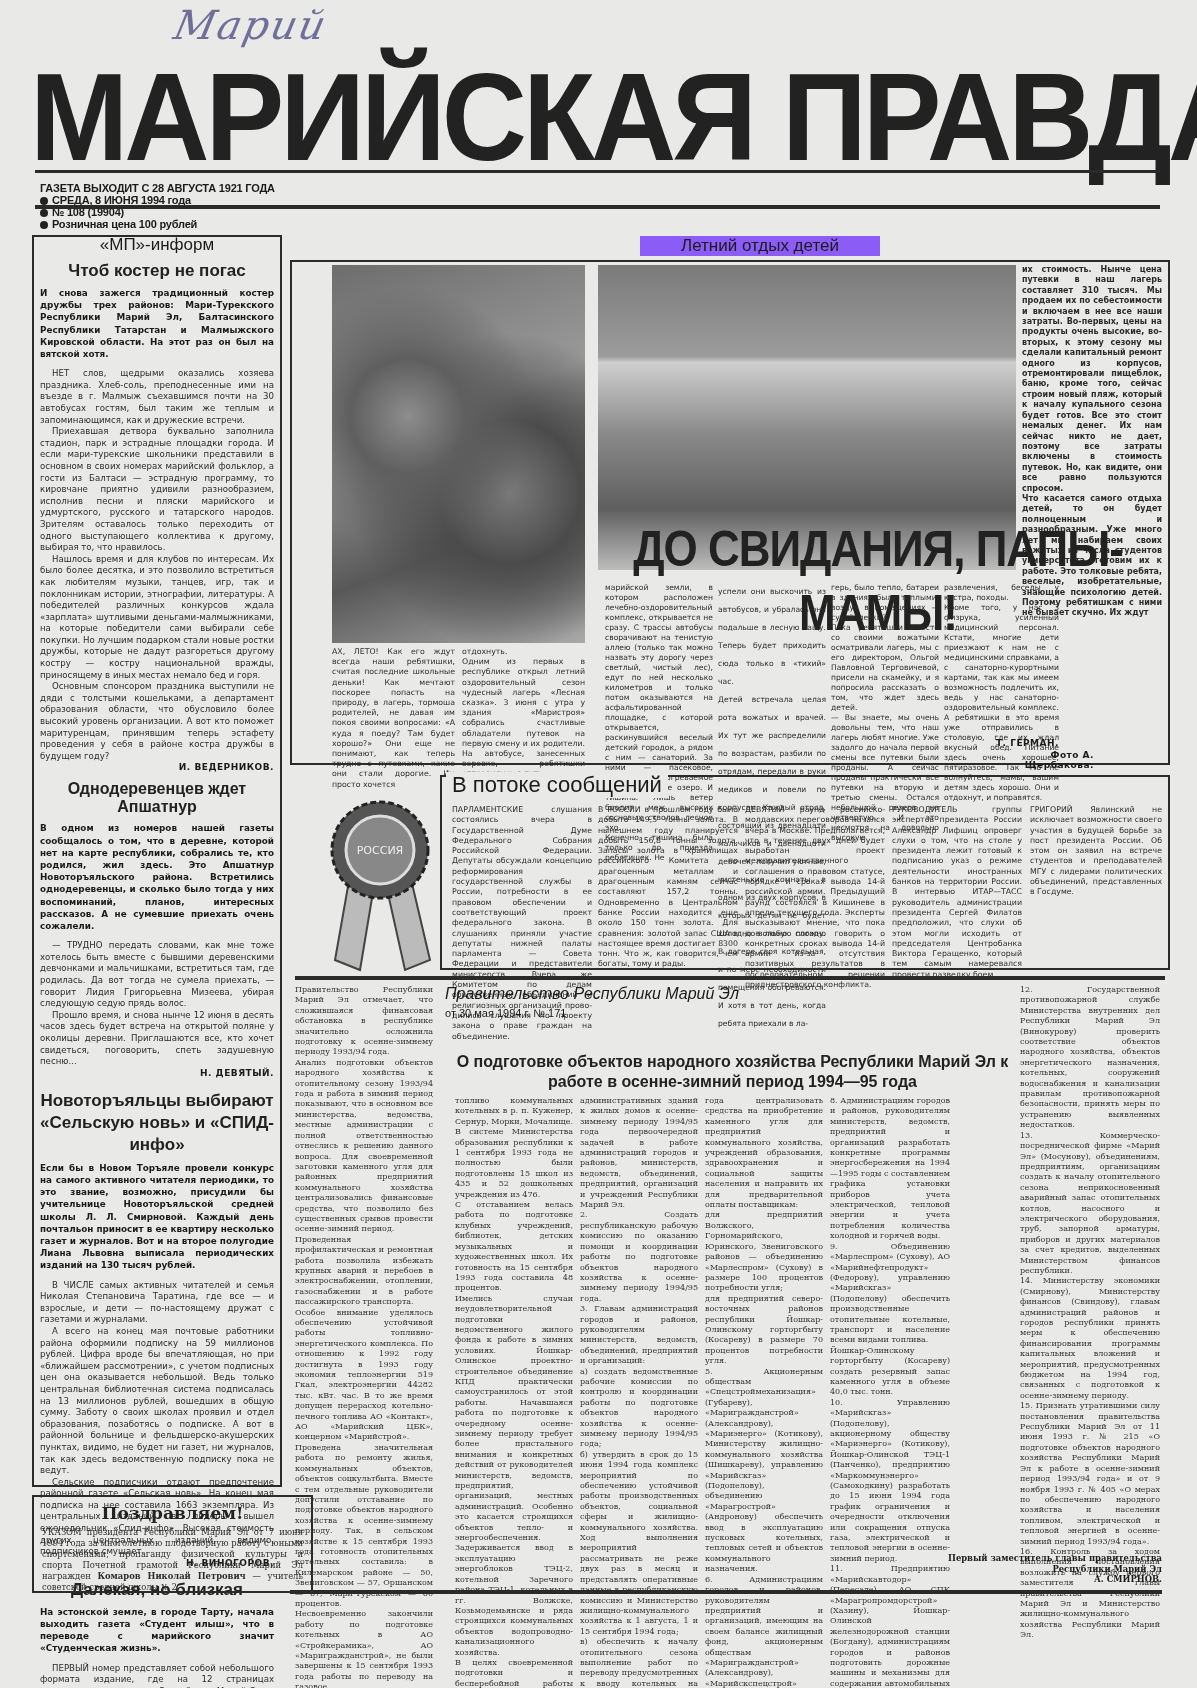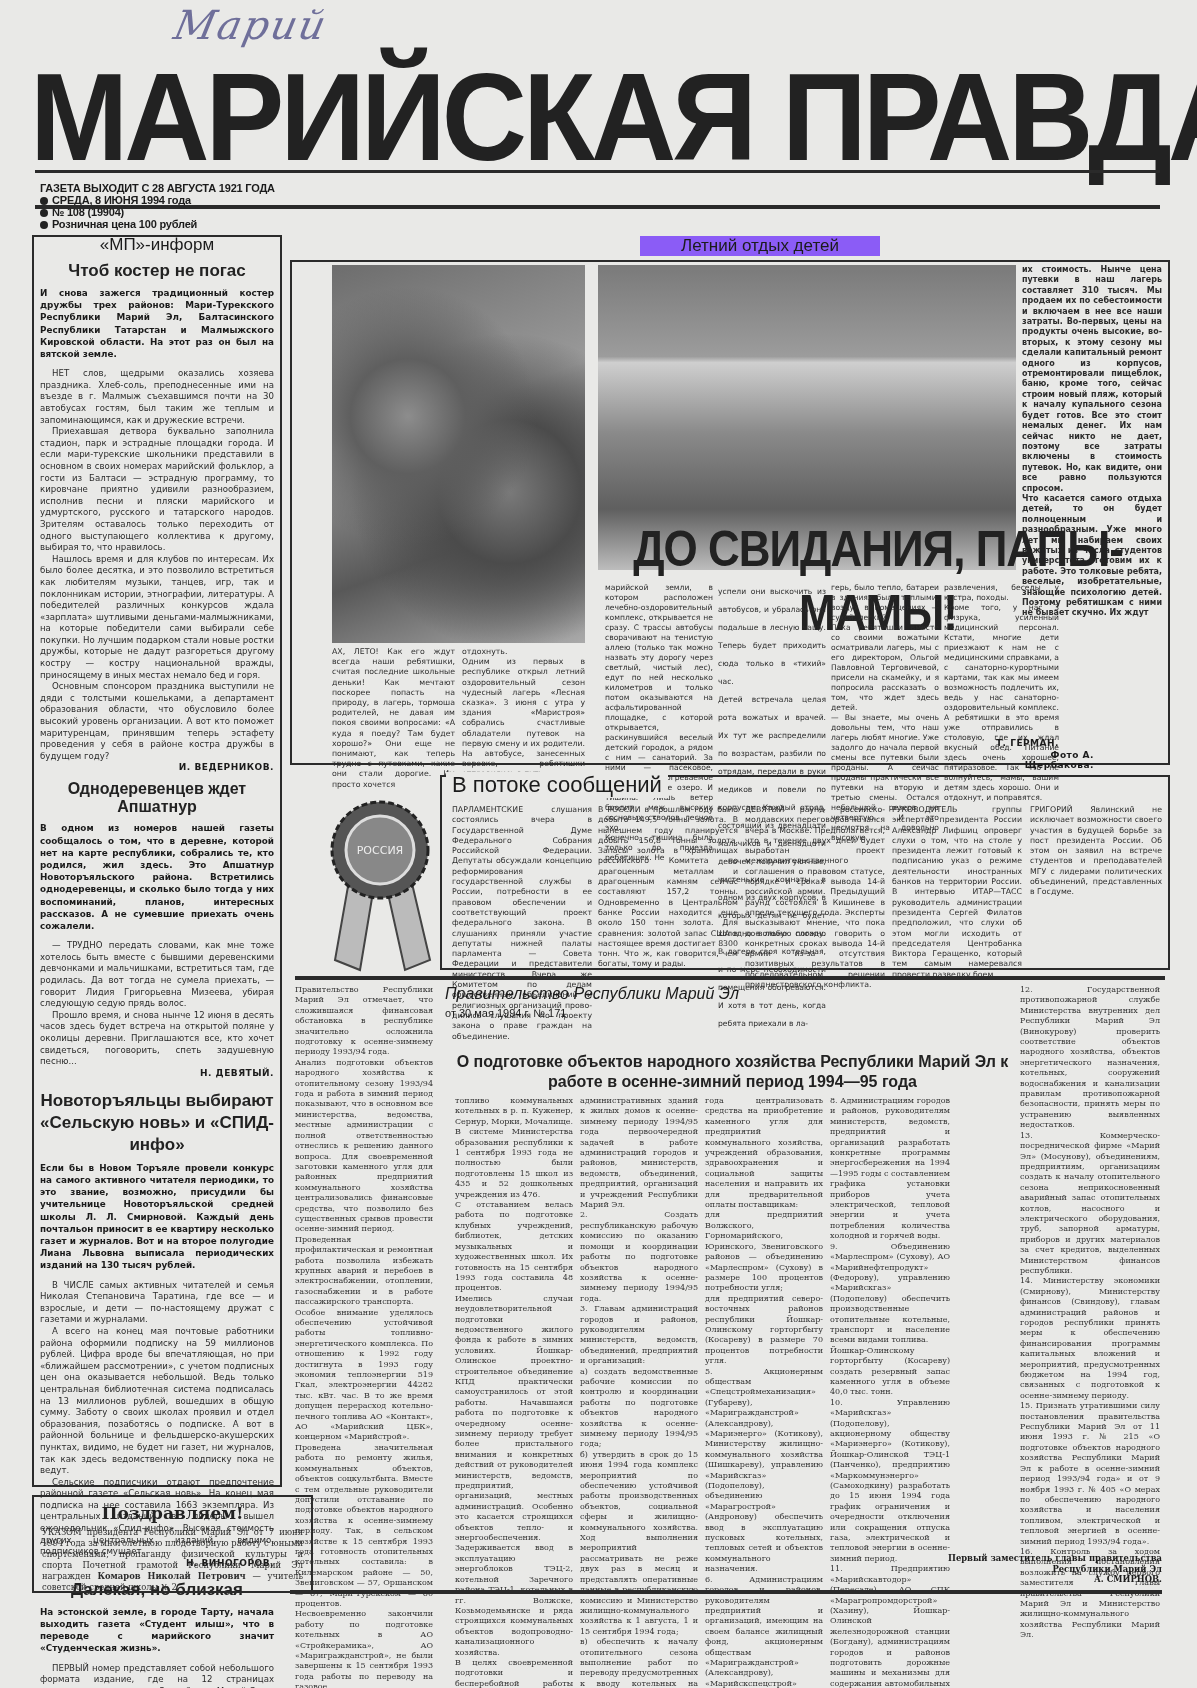--- a/index.html
+++ b/index.html
@@ -37,21 +37,21 @@
   <span><span class="dot"></span><span>№ 108 (19904)</span></span>
   <span><span class="dot"></span><span>Розничная цена 100 рублей</span></span>
 </div>
 <div class="abs rule" style="left:35px;top:205px;width:1125px;height:4px;"></div>
 
 <div class="abs box" style="left:32px;top:235px;width:250px;height:1252px;"></div>
 <div class="abs" style="left:34px;top:237px;width:246px;">
   <div class="section-label" style="margin-top:-2px;">«МП»-информ</div>
   <div style="padding:0 6px;">
     <div class="hd" style="font-size:17px;margin:6px 0 6px;">Чтоб костер не погас</div>
-    <div class="lead">И снова зажегся традиционный костер дружбы трех районов: Мари-Турекского Республики Марий Эл, Балтасинского Республики Татарстан и Малмыжского Кировской области. На этот раз он был на вятской земле.</div>
+    <div class="lead">И снова зажегся традиционный костер дружбы трех районов: Мари-Турекского Республики Марий Эл, Балтасинского Республики Татарстан и Малмыжского Кировской области. На этот раз он был на вятской хотя.</div>
     <div class="body" style="margin-top:8px;">
       <p>НЕТ слов, щедрыми оказались хозяева праздника. Хлеб-соль, преподнесенные ими на въезде в г. Малмыж съехавшимся почти на 30 автобусах гостям, был таким же теплым и запоминающимся, как и дружеские встречи.</p>
       <p>Приехавшая детвора буквально заполнила стадион, парк и эстрадные площадки города. И если мари-турекские школьники представили в основном в своих номерах марийский фольклор, а гости из Балтаси — эстрадную программу, то кировчане приятно удивили разнообразием, исполнив песни и пляски марийского и удмуртского, русского и татарского народов. Зрителям оставалось только переходить от одного выступающего коллектива к другому, выбирая то, что нравилось.</p>
       <p>Нашлось время и для клубов по интересам. Их было более десятка, и это позволило встретиться как любителям музыки, танцев, игр, так и поклонникам истории, этнографии, литературы. А победителей различных конкурсов ждала «зарплата» шутливыми деньгами-малмыжниками, на которые победители сами выбирали себе покупки. Но лучшим подарком стали новые ростки дружбы, которые не дадут разгореться другому костру — костру национальной вражды, приносящему в иных местах немало бед и горя.</p>
       <p>Основным спонсором праздника выступили не дяди с толстыми кошельками, а департамент образования области, что обусловило более высокий уровень организации. А вот кто поможет маритуренцам, принявшим теперь эстафету проведения у себя в районе костра дружбы в будущем году?</p>
     </div>
     <div class="sig">И. ВЕДЕРНИКОВ.</div>
 
     <div class="hd" style="font-size:16px;margin:8px 0 6px;">Однодеревенцев ждет Апшатнур</div>
     <div class="lead">В одном из номеров нашей газеты сообщалось о том, что в деревне, которой нет на карте республики, собрались те, кто родился, жил здесь. Это Апшатнур Новоторъяльского района. Встретились однодеревенцы, и сколько было тогда у них воспоминаний, планов, интересных рассказов. А не сумевшие приехать очень сожалели.</div>

